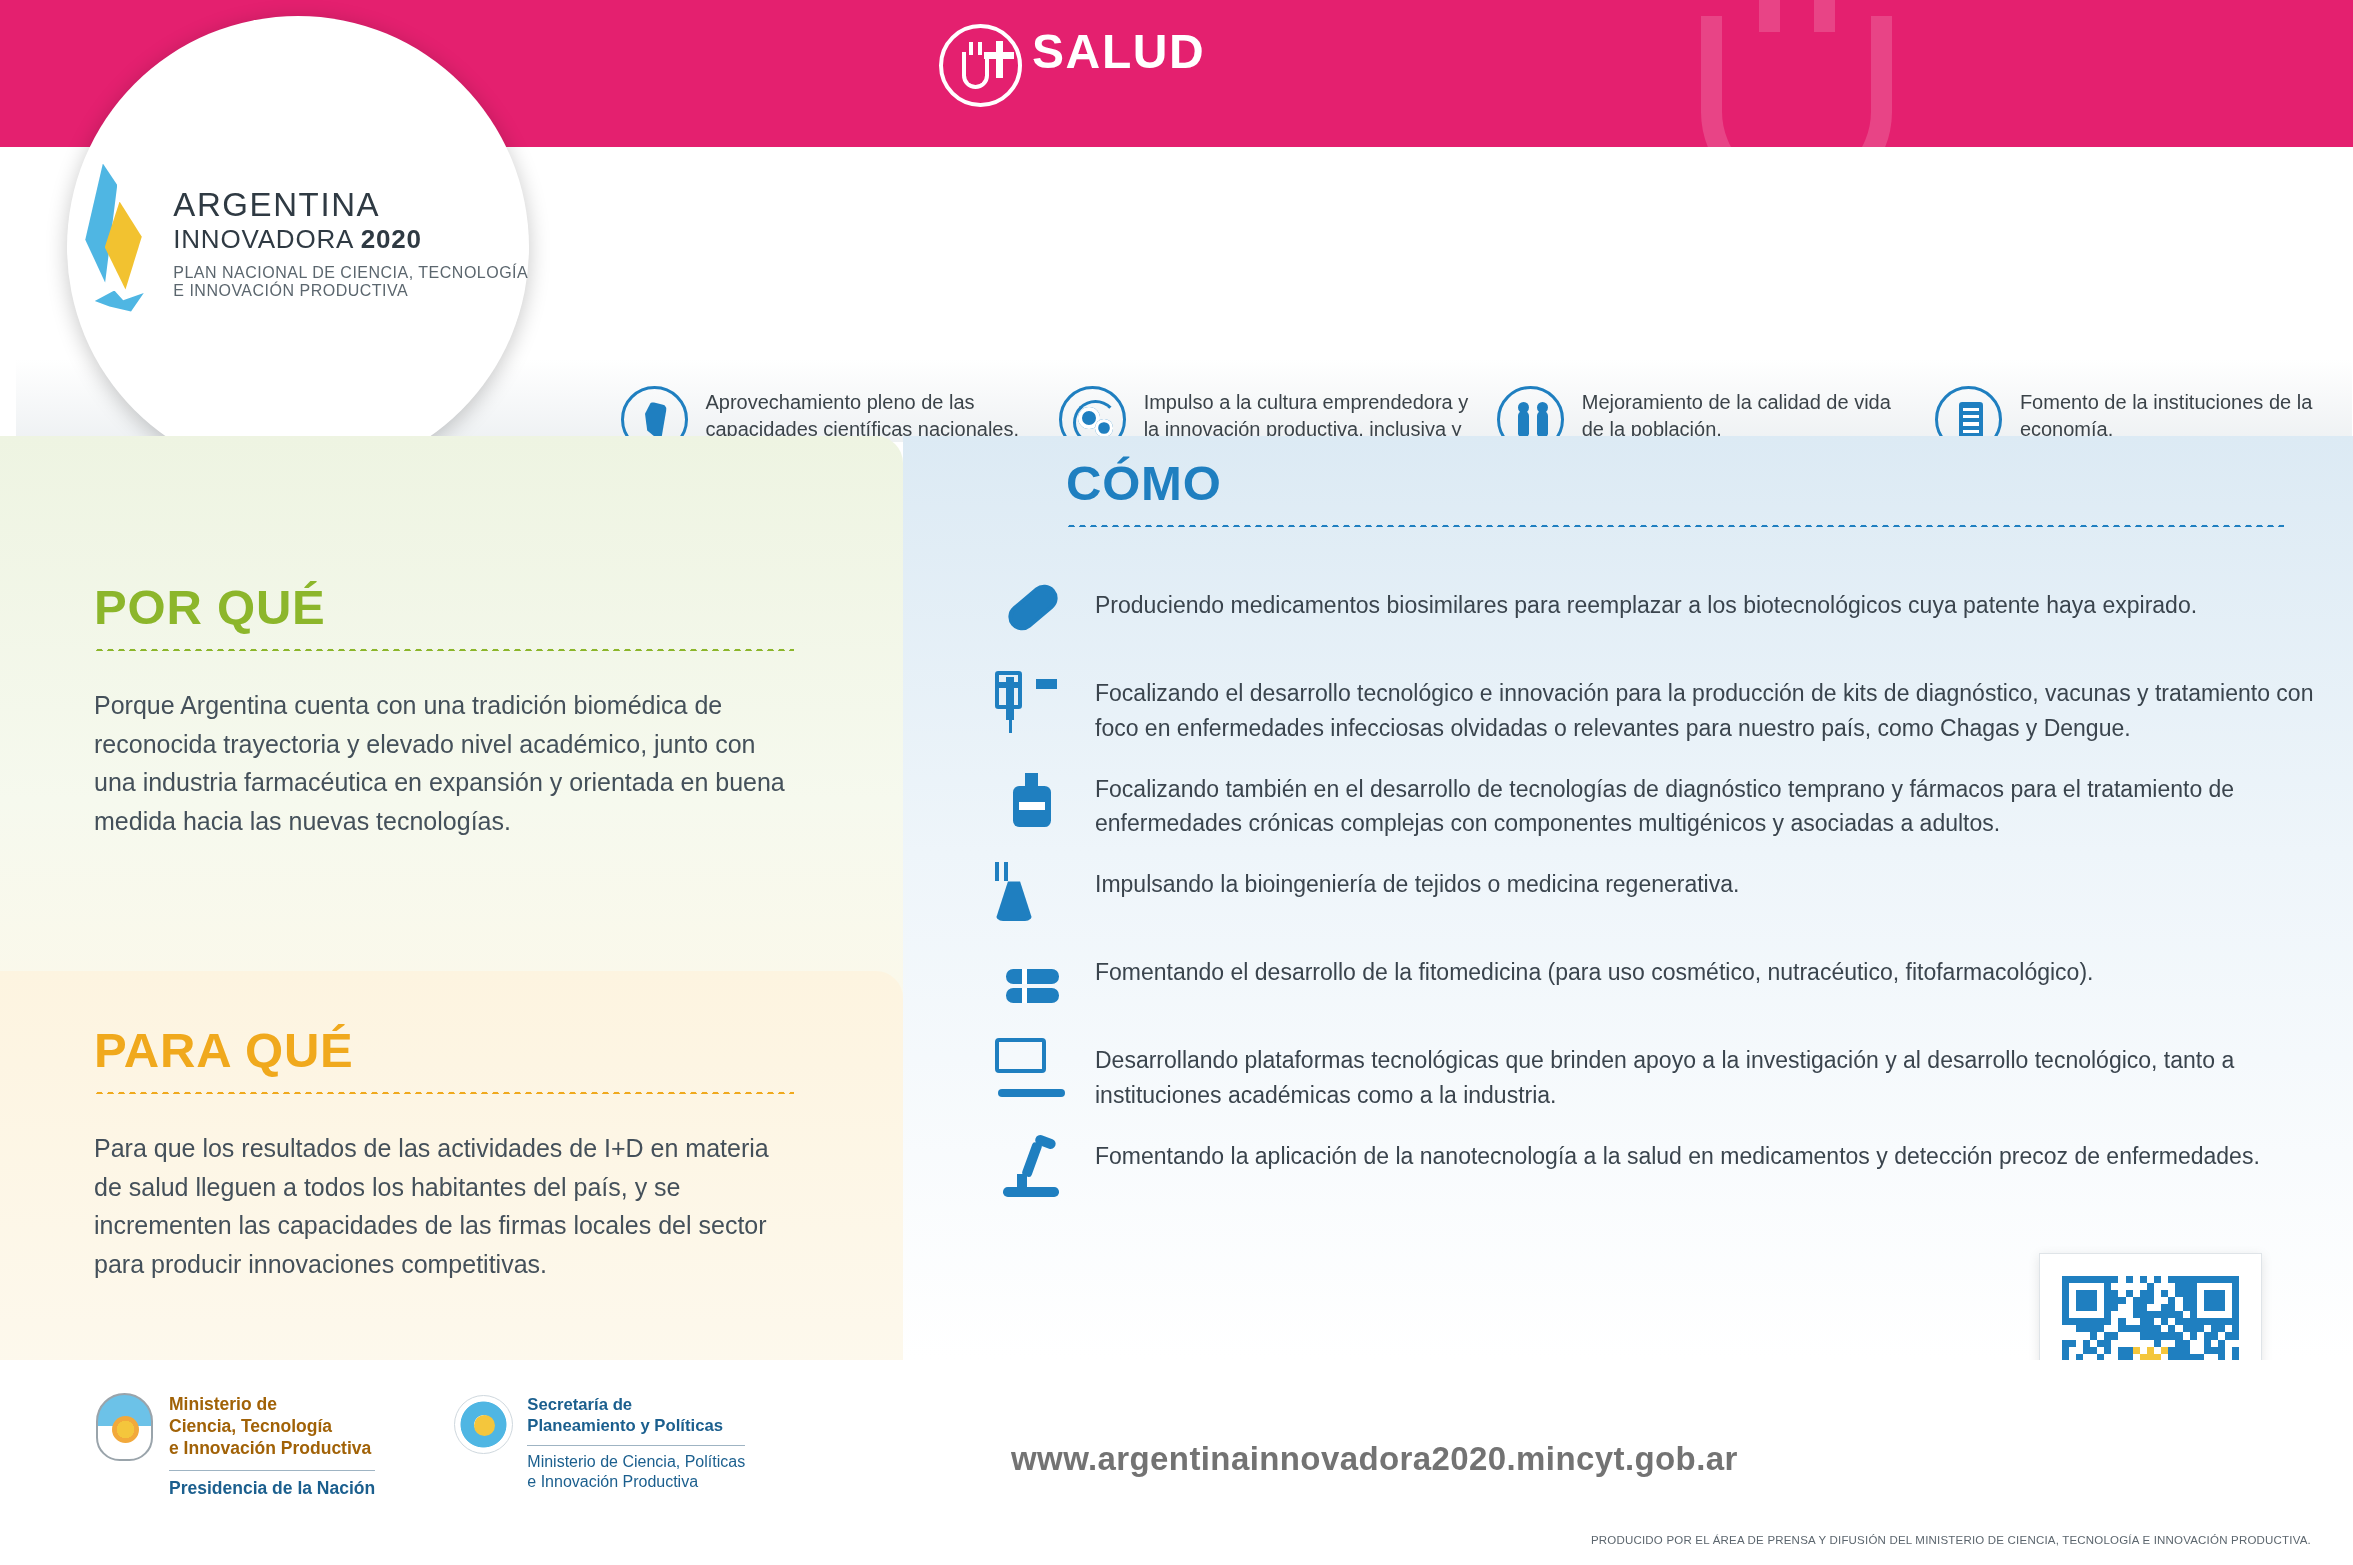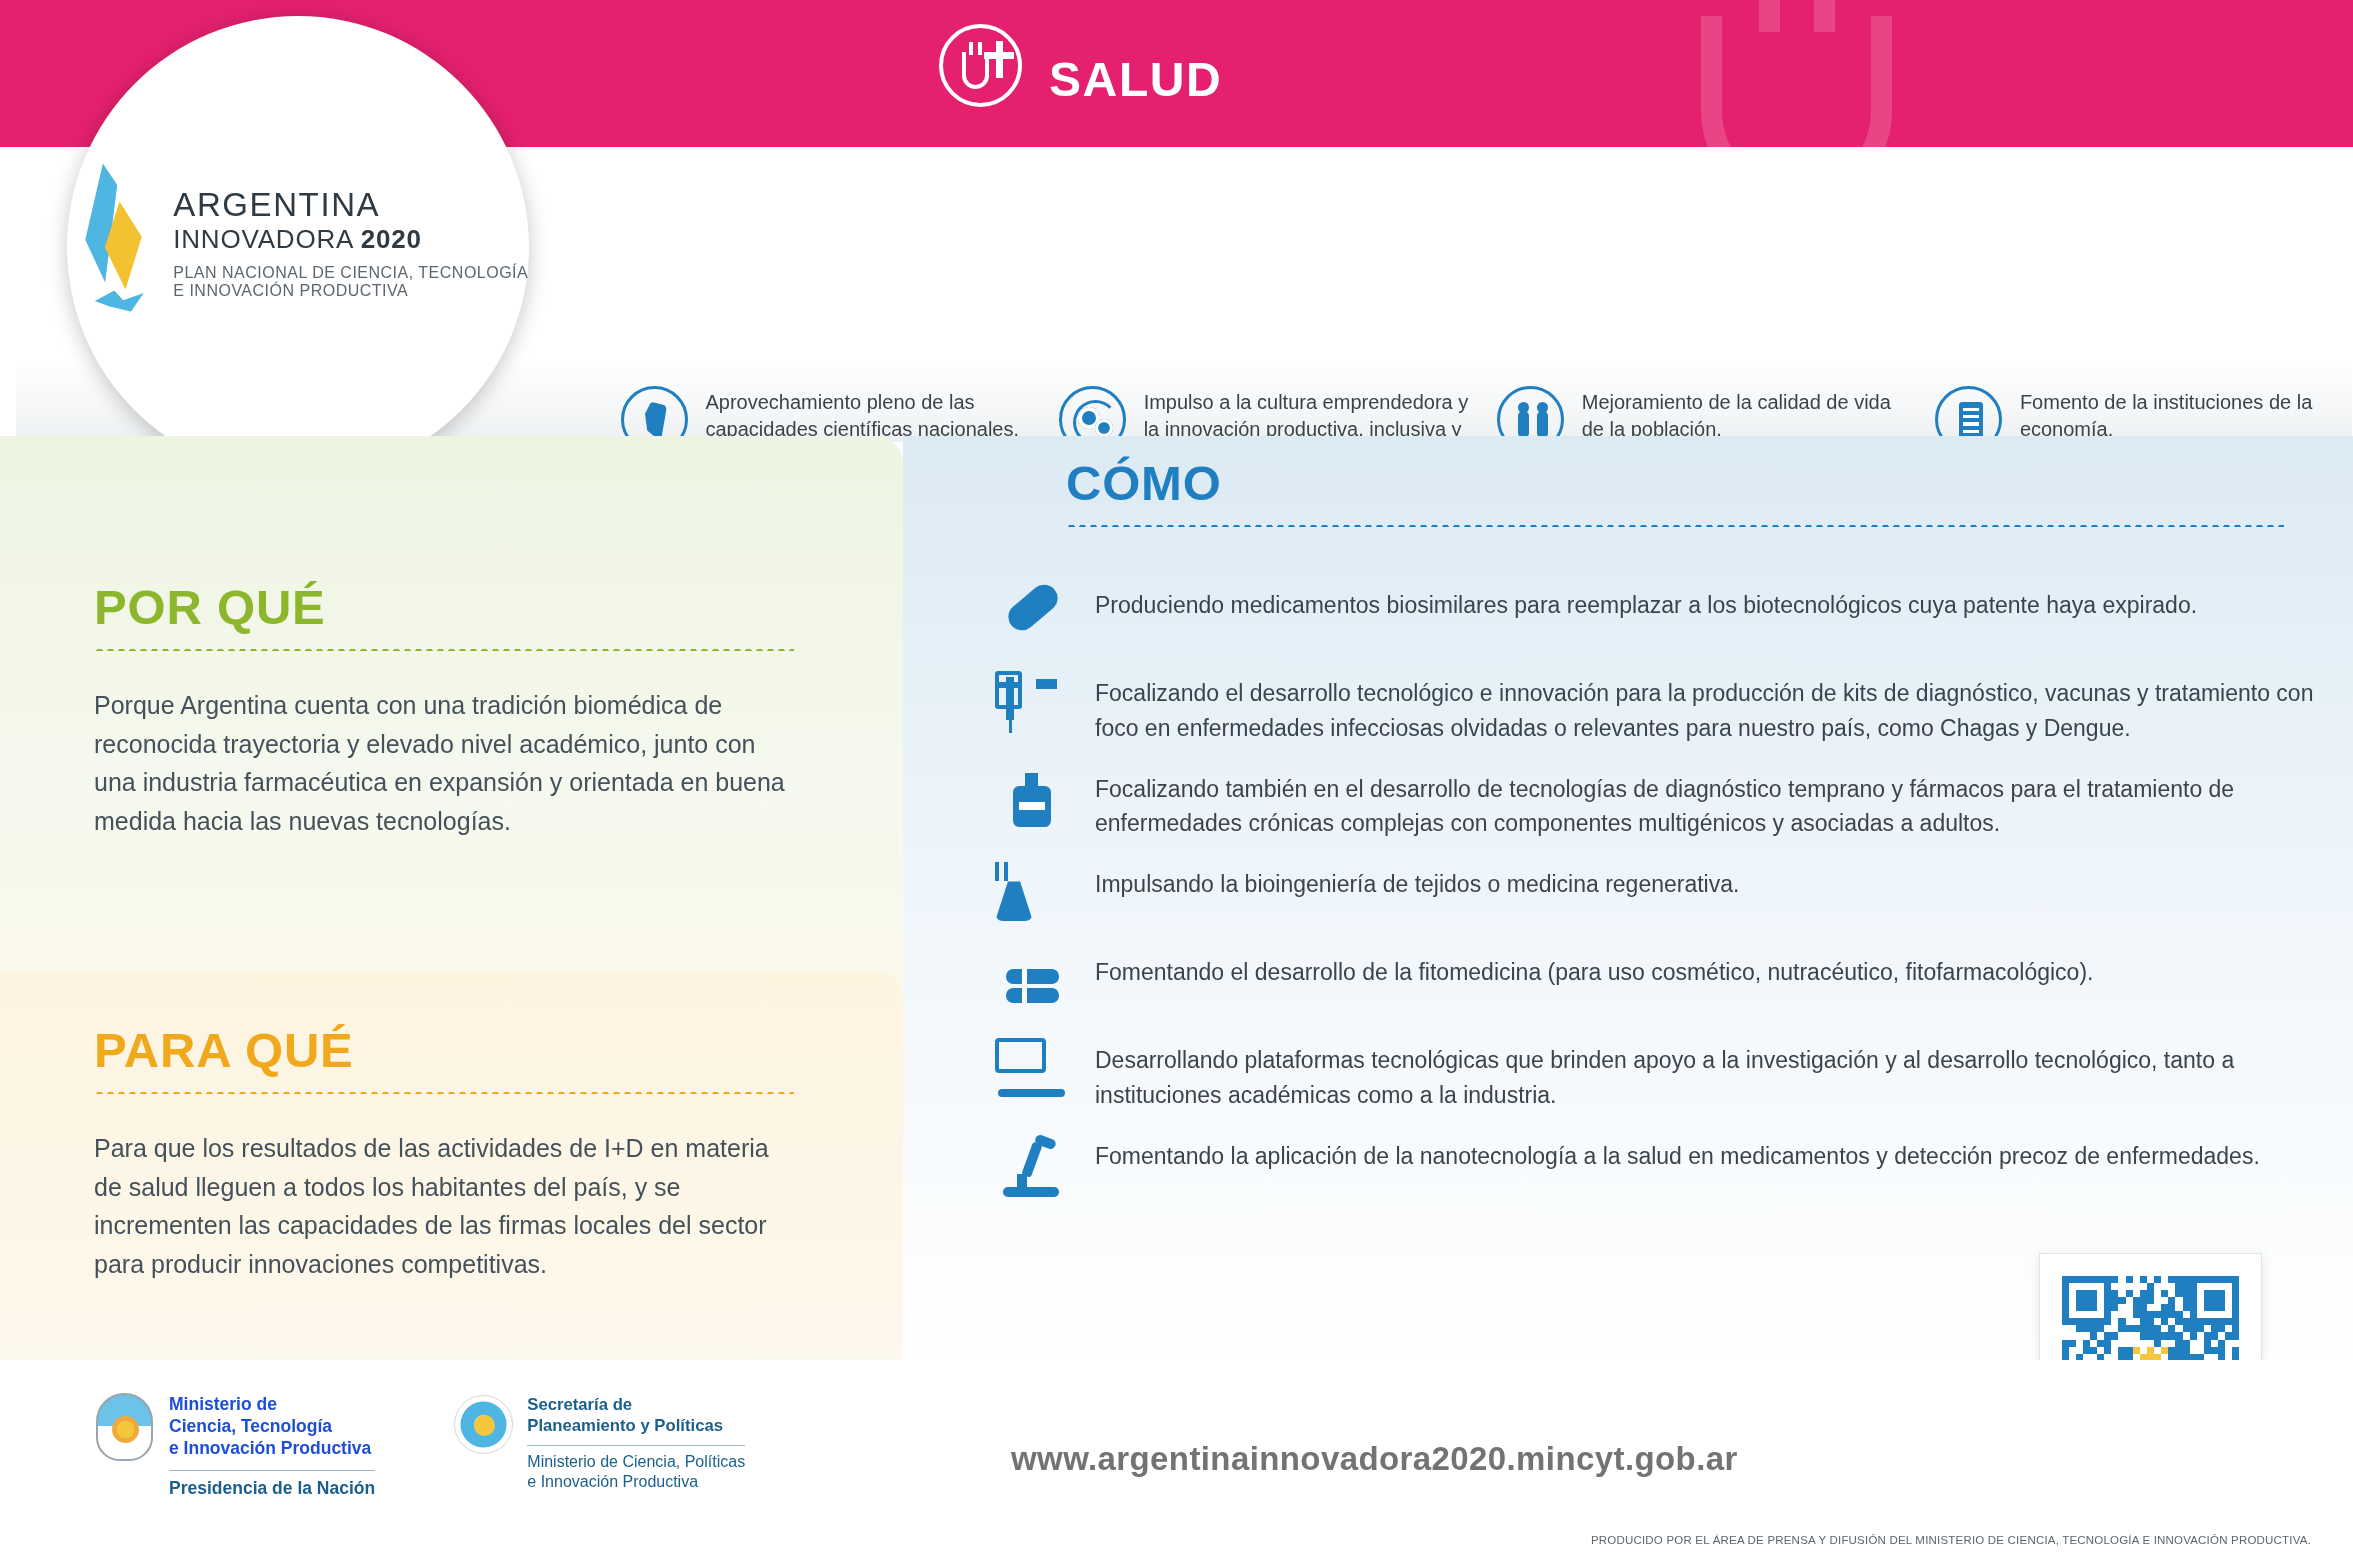--- a/index.html
+++ b/index.html
@@ -22,21 +22,21 @@
   }
   .header-deco .flask-body {
     position: absolute; left: 127px; top: 48px; width: 191px; height: 191px;
     border: 21px solid #ffffff; border-radius: 0 0 96px 96px; border-top: none;
   }
   .header-deco .flask-neck {
     position: absolute; left: 185px; top: 0px; width: 76px; height: 64px;
     border-left: 21px solid #fff; border-right: 21px solid #fff;
   }
   .header-title-wrap {
-    position: absolute; left: 939px; top: 24px; display: flex; align-items: flex-end; gap: 27px;
+    position: absolute; left: 939px; top: 24px; display: flex; align-items: flex-start; gap: 10px;
   }
   .header-icon {
     width: 83px; height: 83px; border-radius: 50%; border: 4px solid #fff;
     position: relative;
   }
   .header-icon .hi-flask {
     position:absolute; left: 19px; top: 24px; width: 27px; height: 37px;
     border: 4px solid #fff; border-radius: 0 0 14.3px 14.3px; border-top: none;
   }
   .header-icon .hi-neck {
@@ -177,21 +177,21 @@
   .min-logo { position: absolute; left: 96px; top: 33px; display: flex; gap: 16px; align-items: flex-start; }
   .shield {
     width: 57px; height: 68px; border-radius: 29px 29px 24px 24px;
     background: linear-gradient(180deg,#6cc2e8 0%, #6cc2e8 48%, #ffffff 48%, #ffffff 100%);
     border: 2.4px solid #9aa4ab; position: relative;
   }
   .shield::after {
     content:""; position:absolute; left:14.3px; top:21px; width:27px; height:27px;
     background: radial-gradient(#f4c63c 45%, #f2a93b 46%); border-radius: 50%;
   }
-  .min-text .t1 { color:#1d4ed8; font-size: 17.5px; font-weight: bold; line-height: 1.26; }
+  .min-text .t1 { color:#a16207; font-size: 17.5px; font-weight: bold; line-height: 1.26; }
   .min-text .t2 { color:#1b5f8e; font-size: 17.5px; font-weight: bold; margin-top: 11px;
                   border-top: 1.6px solid #9fb4c3; padding-top: 6.4px; }
   .sec-logo { position: absolute; left: 454px; top: 35px; display: flex; gap: 14.3px; align-items: flex-start; }
   .sec-mark { width: 59px; height: 59px; border-radius: 50%;
               background: radial-gradient(#ffffff 22%, #4fb6e3 24%, #4fb6e3 56%, #ffffff 58%);
               border: 1.6px solid #cfd8de; position: relative; }
   .sec-mark::after { content:""; position:absolute; left:19px; top:19px; width:21px; height:21px;
               border-radius:50%; background:#f4c63c; }
   .sec-text .s1 { color:#1b5f8e; font-size: 16.7px; font-weight: bold; line-height: 1.25; }
   .sec-text .s2 { color:#1b5f8e; font-size: 16px; margin-top: 8px; border-top: 1.6px solid #9fb4c3; padding-top: 6.4px; line-height: 1.25; }

